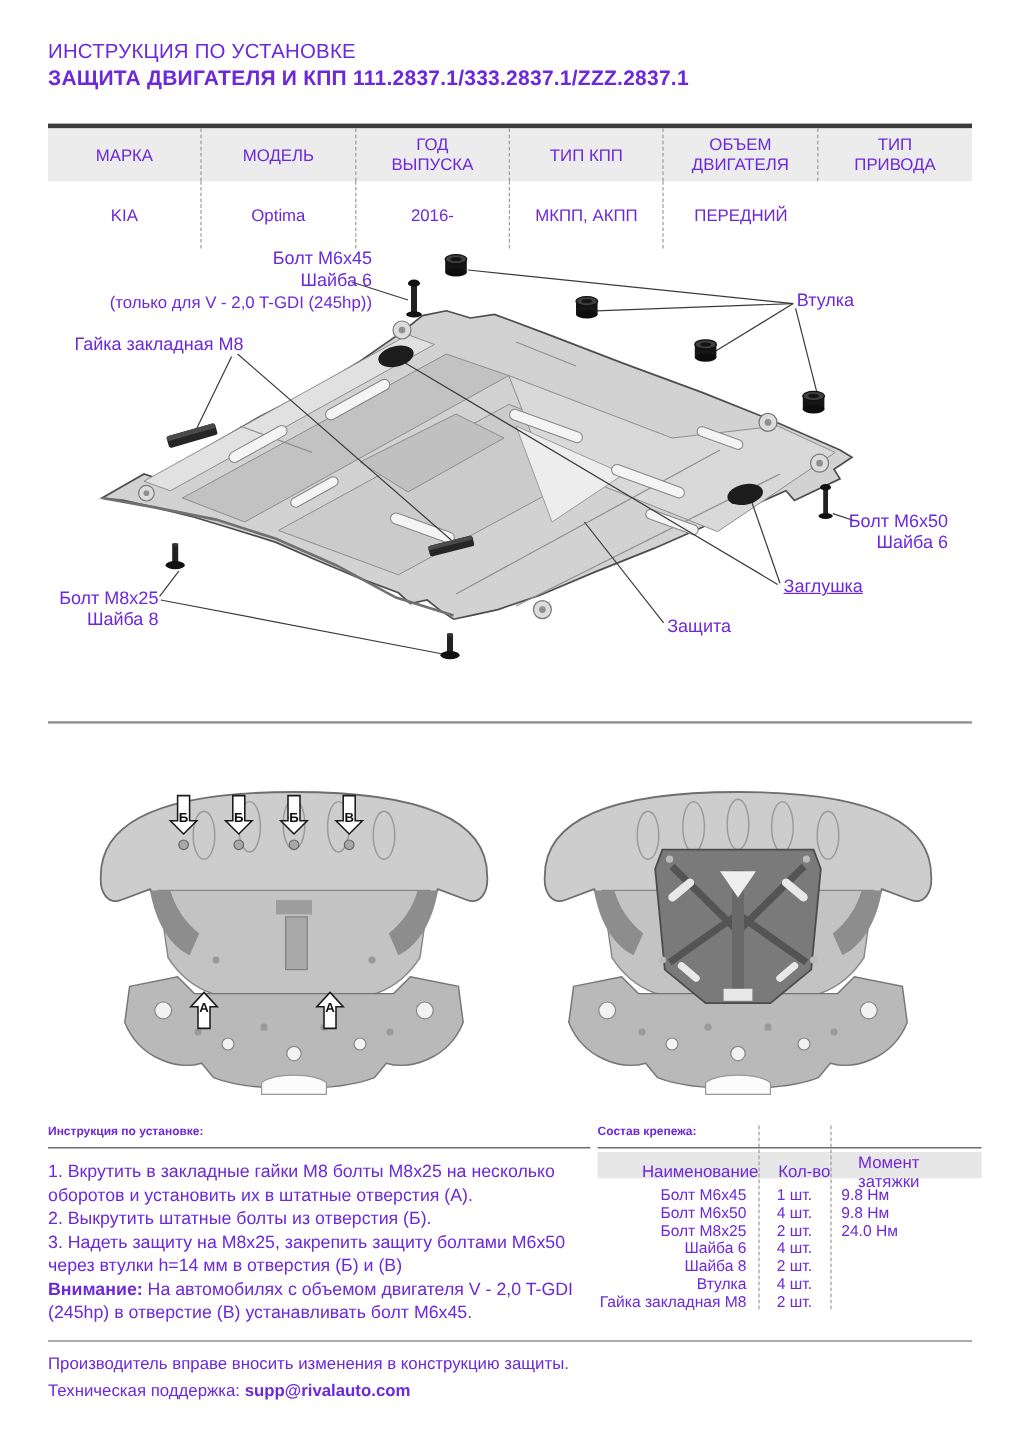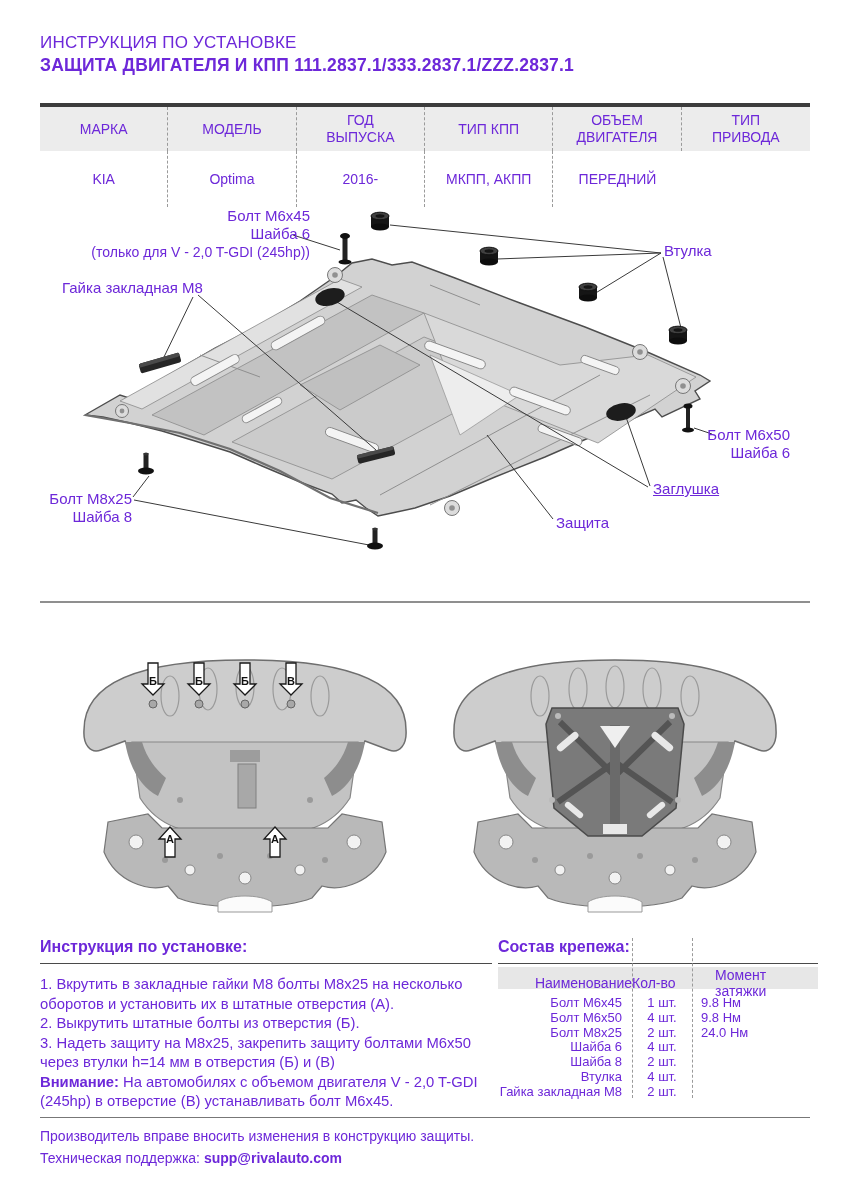--- a/index.html
+++ b/index.html
@@ -38,31 +38,31 @@
   #divider-mid{top:601px;}
   #divider-bottom{top:1117px;border-top-width:1.5px;border-top-color:#777;}
 
   
   .car-svg{position:absolute;top:630px;}
   #car-before{left:70px;}
   #car-after{left:440px;}
 
   
   .instr{position:absolute;left:40px;top:938px;width:452px;}
-  .sec-title{font-size:16px;font-weight:bold;padding-bottom:7px;border-bottom:1.5px solid #4a4a4a;}
+  .sec-title{font-size:10px;font-weight:bold;padding-bottom:7px;border-bottom:1.5px solid #4a4a4a;}
   .instr-items{margin-top:11px;font-size:14.8px;line-height:19.5px;}
 
   .kit{position:absolute;left:498px;top:938px;width:320px;}
   .kit-vline{position:absolute;top:0;bottom:2px;width:0;border-left:1px dashed #9a9a9a;z-index:1;}
   #kit-vline-1{left:134px;}
   #kit-vline-2{left:194px;}
   .kit-head{display:grid;grid-template-columns:134px 60px 1fr;background:#e7e7e7;
             height:22px;align-items:center;font-size:14px;margin-top:3px;}
   .kit-head .c1{text-align:right;}
-  .kit-head .c2{text-align:left;}
+  .kit-head .c2{text-align:right;}
   .kit-head .c3{padding-left:23px;}
   .kit-rows{margin-top:7px;}
   .kit-row{display:grid;grid-template-columns:134px 60px 1fr;font-size:13px;line-height:14.8px;}
   .kit-row .c1{text-align:right;padding-right:10px;}
   .kit-row .c2{text-align:center;}
   .kit-row .c3{padding-left:9px;}
 
   
   .footer{position:absolute;left:40px;top:1125px;font-size:14px;line-height:22px;}
 </style>

